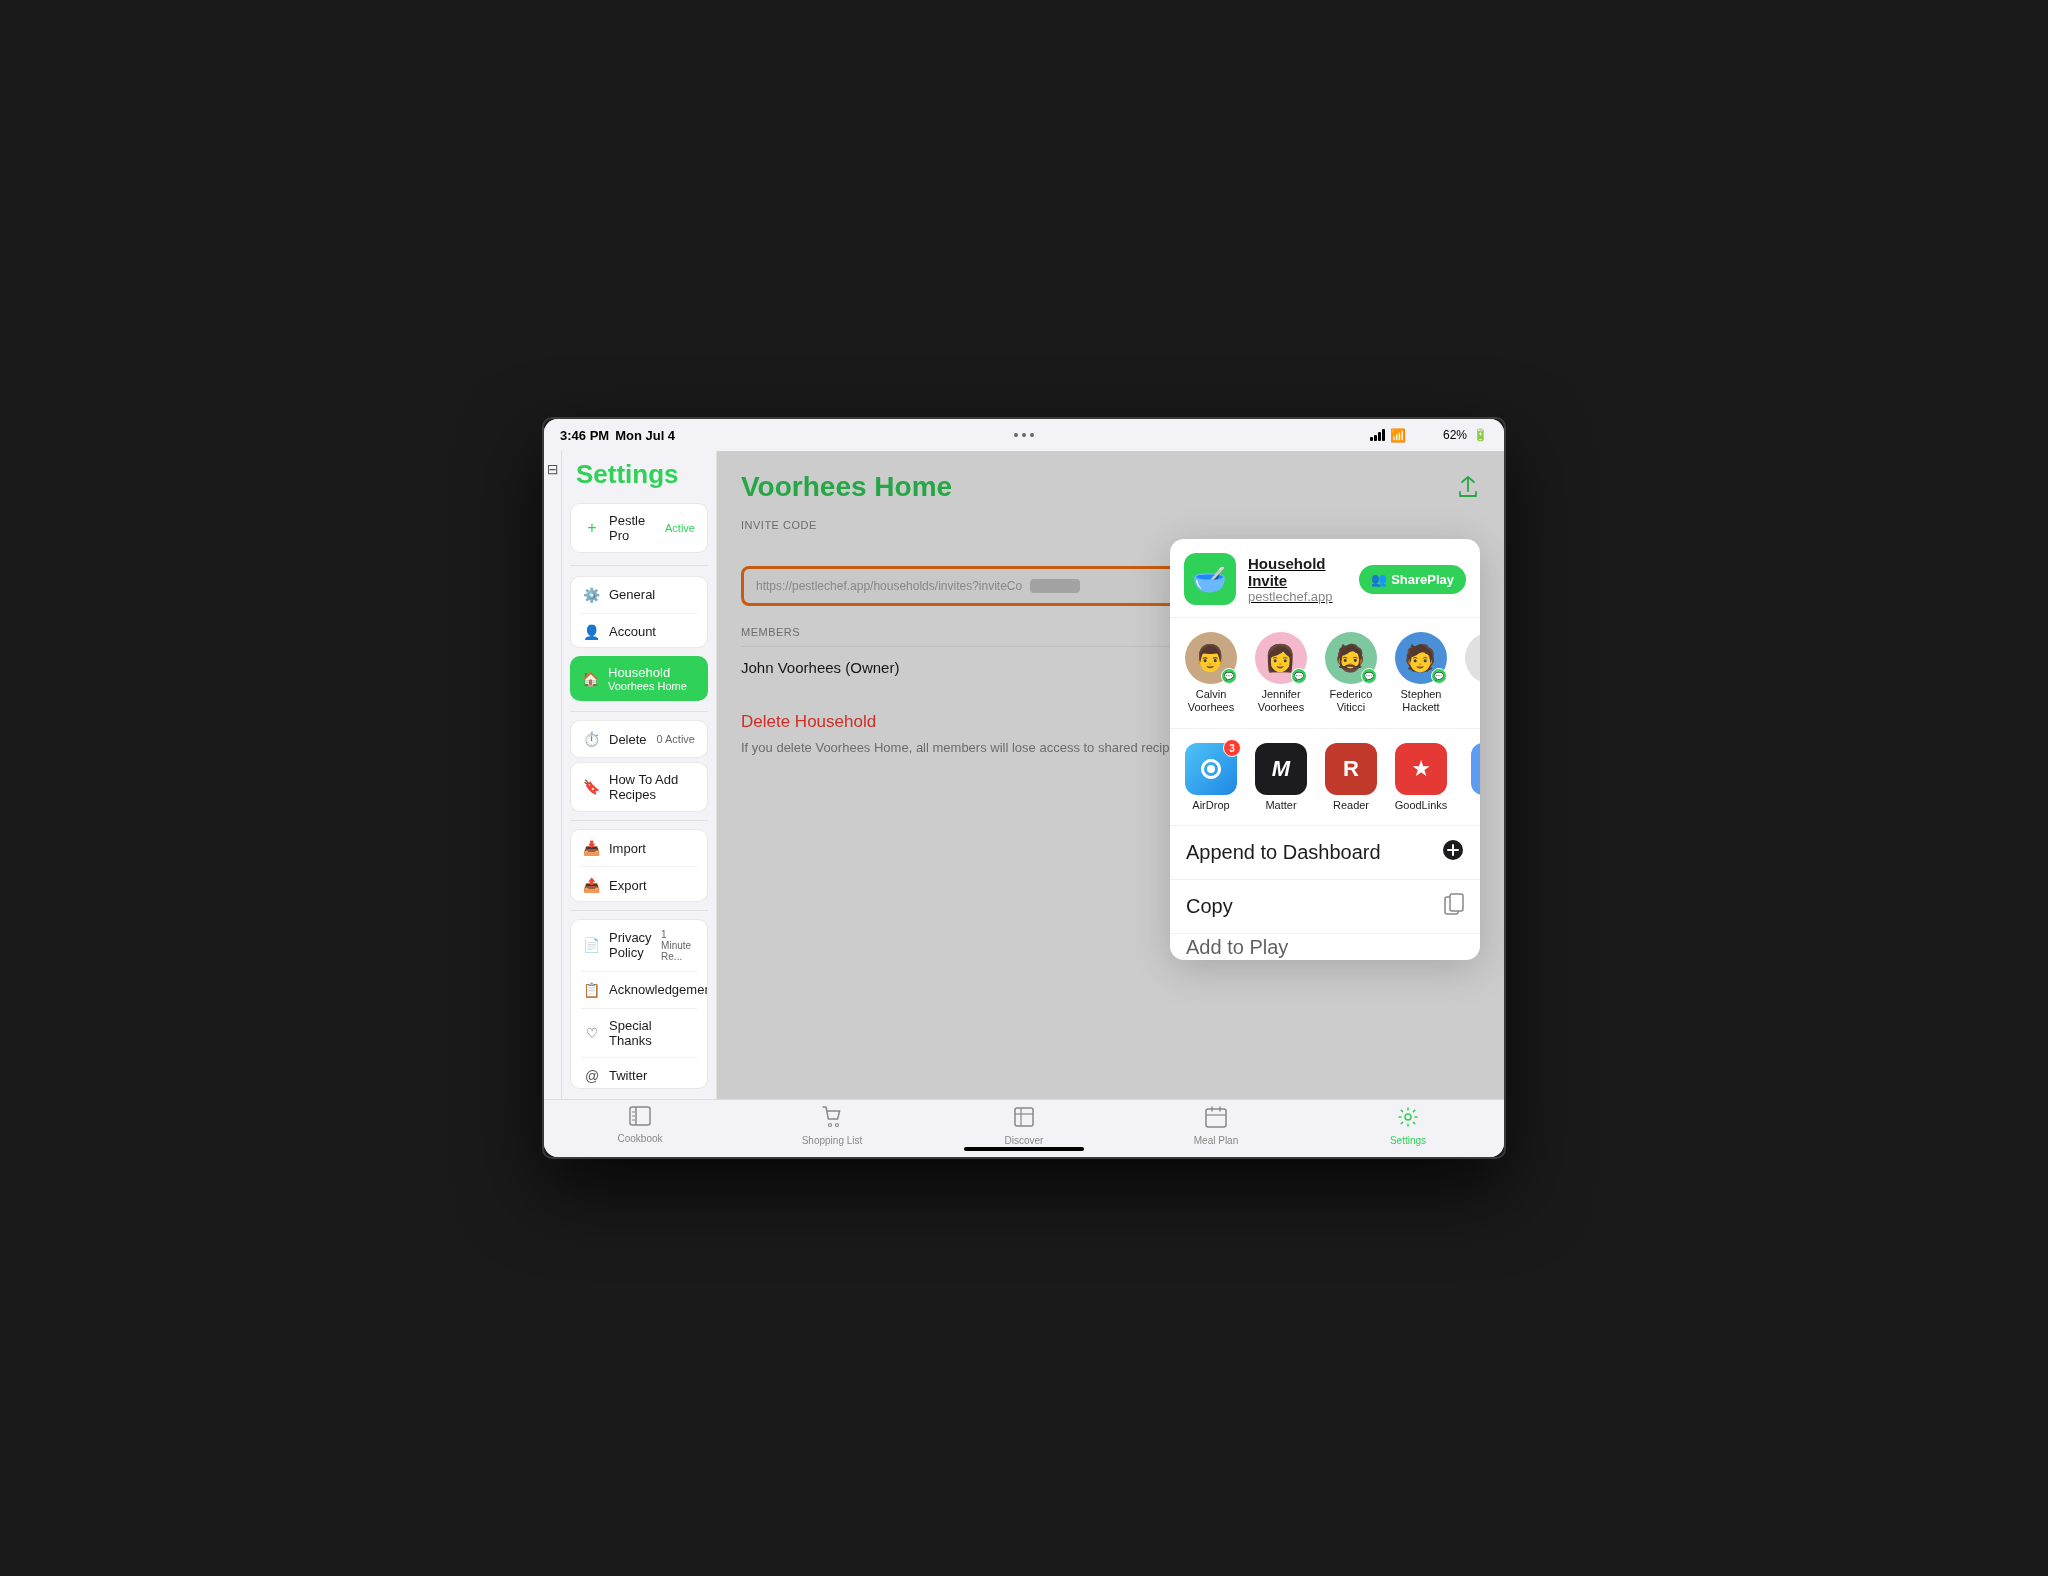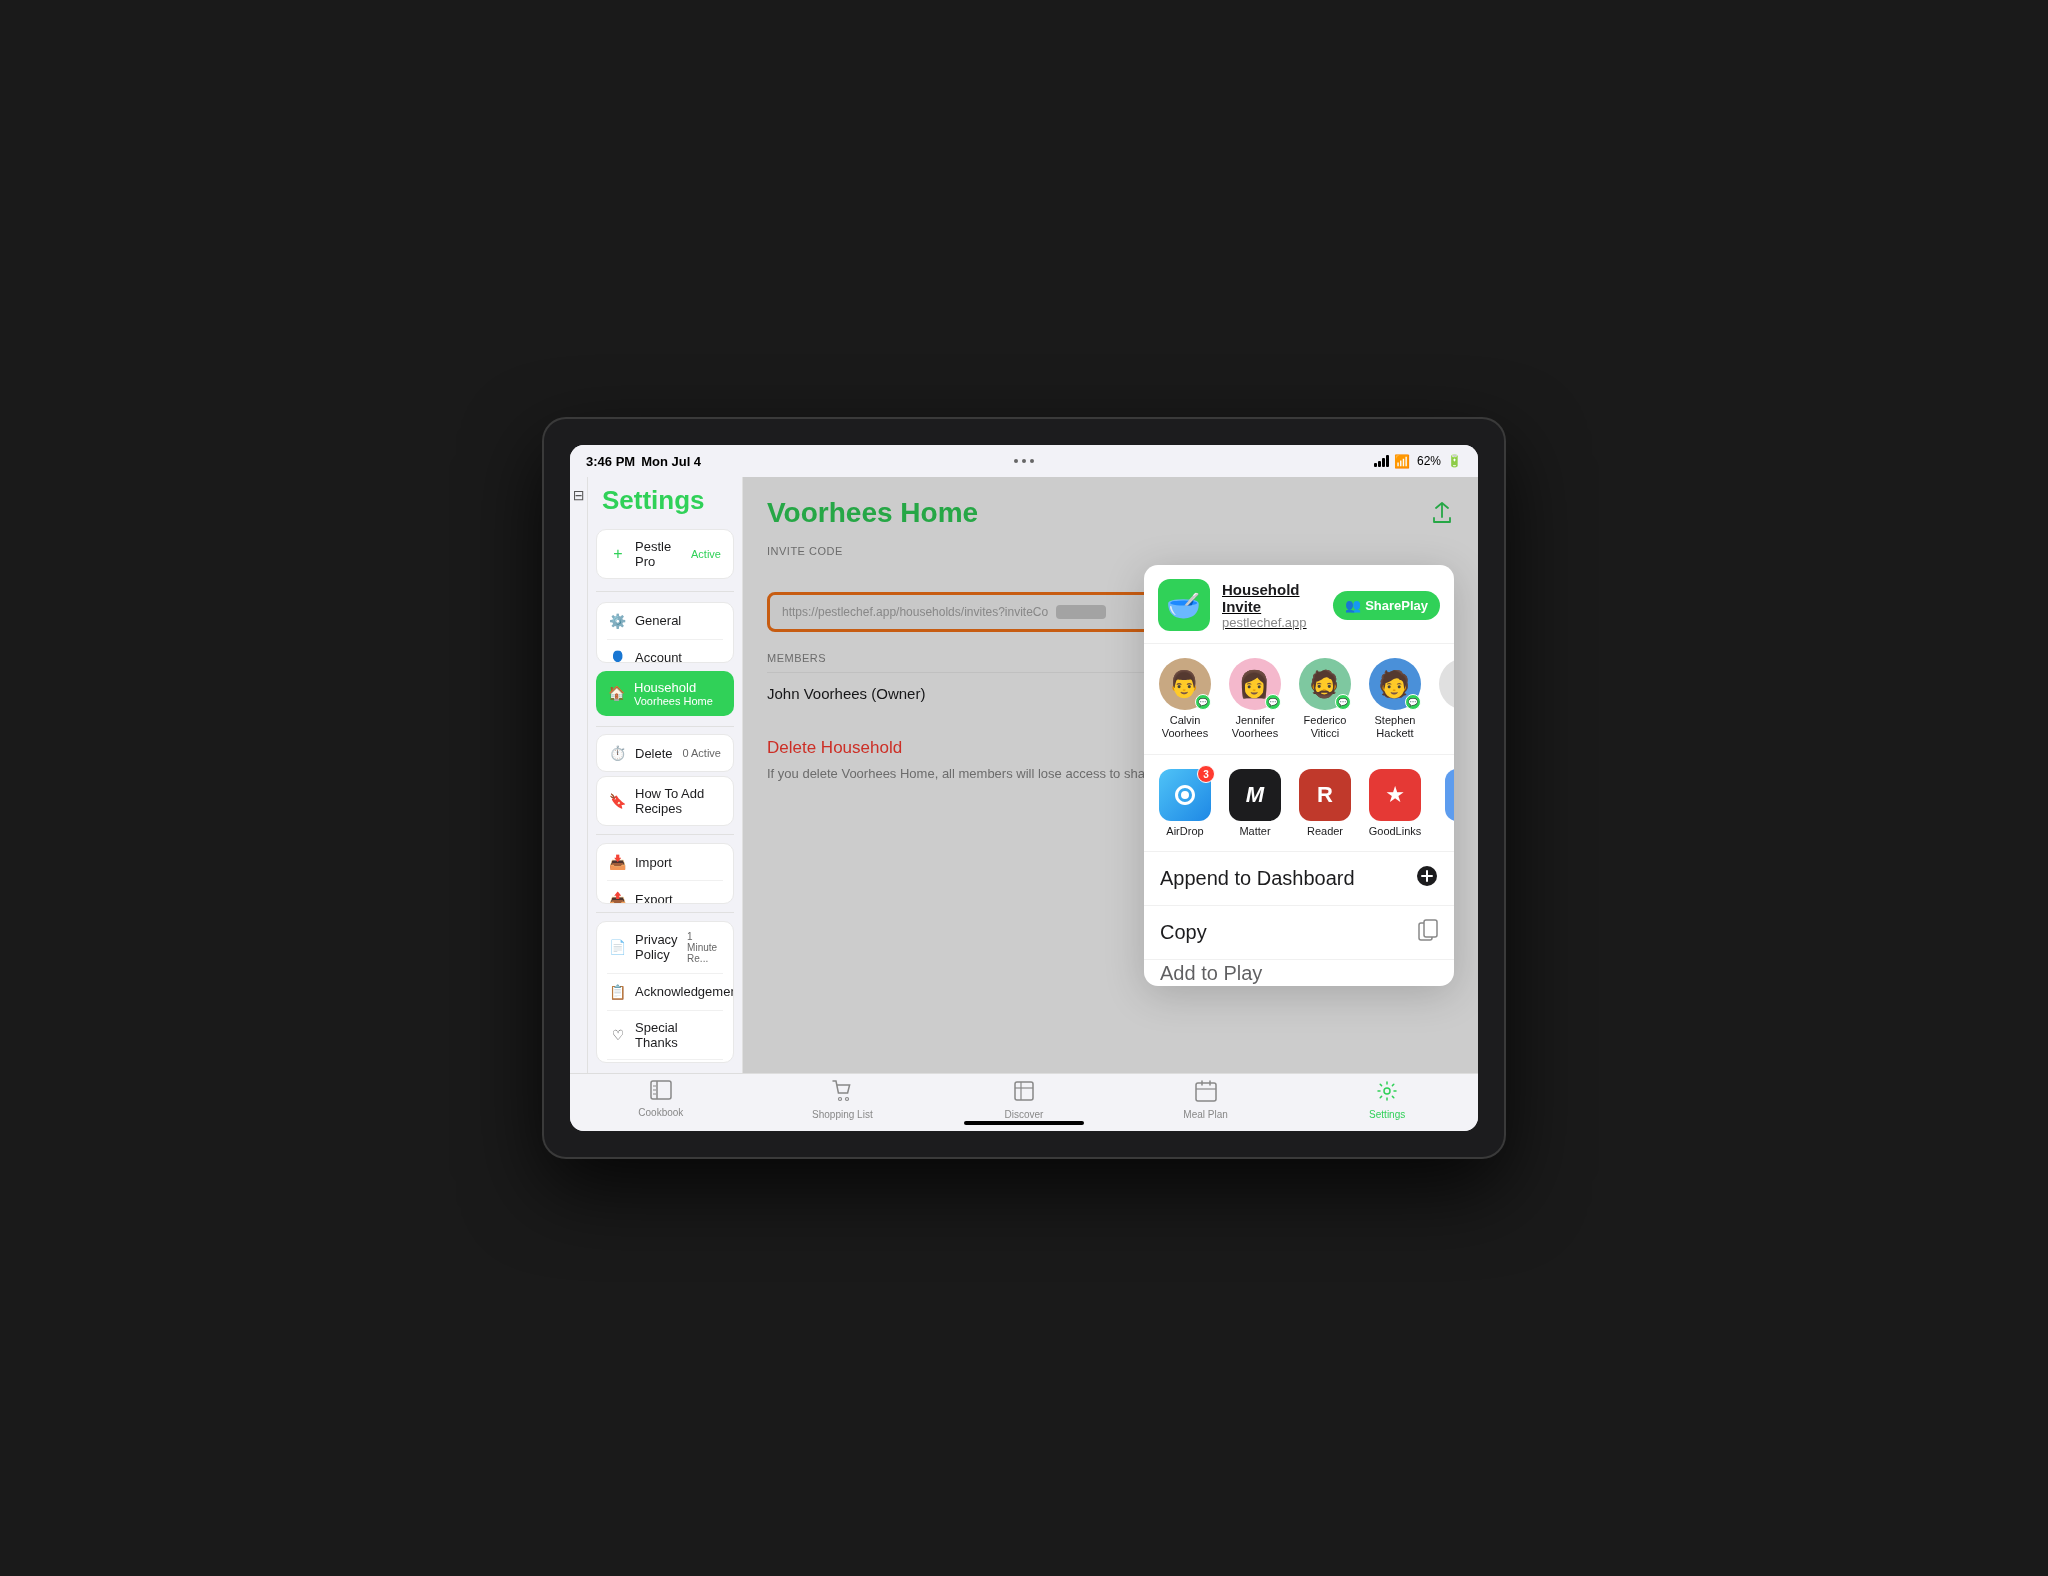--- a/index.html
+++ b/index.html
@@ -8,22 +8,22 @@
       display: flex;
       justify-content: center;
       align-items: center;
       min-height: 100vh;
       font-family: -apple-system, 'SF Pro Display', 'Helvetica Neue', sans-serif;
     }
     .ipad-frame {
       width: 960px;
       height: 738px;
       background: #1c1c1e;
-      border-radius: 22px;
-      padding: 26px;
+      border-radius: 8px;
+      padding: 0;
       box-shadow: 0 0 0 2px #3a3a3a, 0 30px 80px rgba(0,0,0,0.8);
       position: relative;
     }
     .ipad-screen {
       width: 100%;
       height: 100%;
       background: #f2f2f7;
       border-radius: 14px;
       overflow: hidden;
       position: relative;
@@ -496,21 +496,21 @@
         <div class="status-dot"></div>
       </div>
       <div class="status-right">
         <div class="signal-bars">
           <div class="signal-bar" style="width:3px;height:4px;"></div>
           <div class="signal-bar" style="width:3px;height:6px;"></div>
           <div class="signal-bar" style="width:3px;height:9px;"></div>
           <div class="signal-bar" style="width:3px;height:12px;"></div>
         </div>
         <span style="font-size:13px;">📶</span>
-        <span style="font-size:12px;color:#000;">62%</span>
+        <span style="font-size:12px;color:#000;margin-left:30px;">62%</span>
         <span style="font-size:12px;">🔋</span>
       </div>
     </div>
 
     <div class="main-content">
 
       <div class="sidebar-edge">
         <span style="font-size:14px;color:#555;cursor:pointer;">⊟</span>
       </div>
 

